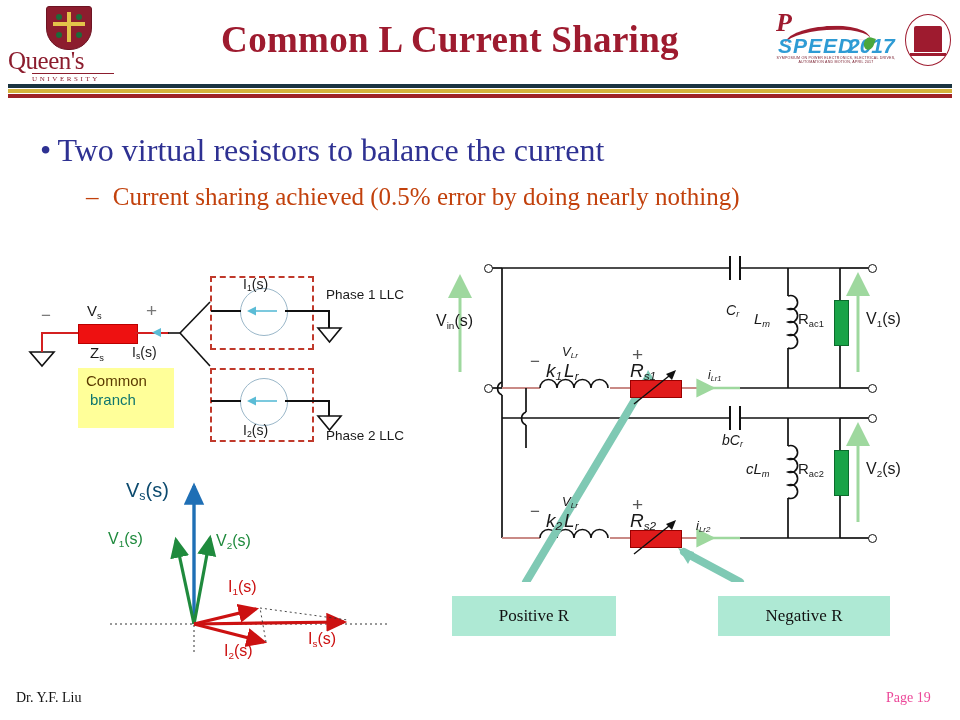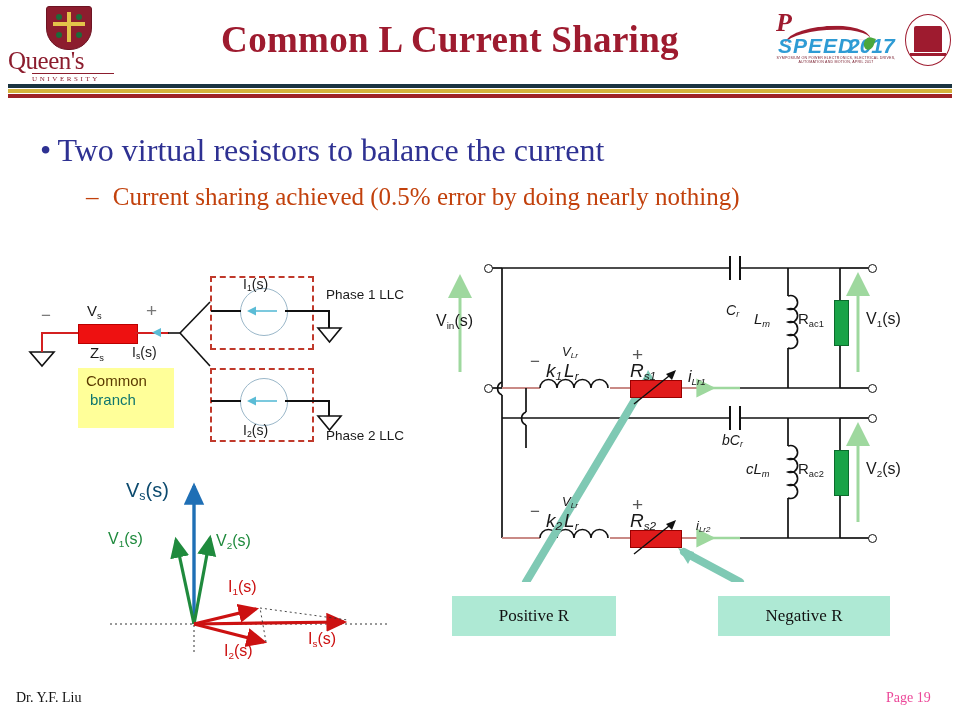--- a/index.html
+++ b/index.html
@@ -418,21 +418,21 @@
   <div class="lbl abs" style="left:122px;top:92px;font-size:13px;">
     <span class="it">V</span><sub class="it">Lr</sub>
   </div>
   <div class="lbl abs" style="left:106px;top:108px;font-size:19px;">
     <span class="it">k</span><sub class="it">1</sub><span class="it" style="margin-left:2px">L</span><sub class="it">r</sub>
   </div>
   <div class="lbl abs" style="left:192px;top:92px;font-size:19px;color:#555;">+</div>
   <div class="lbl abs" style="left:190px;top:108px;font-size:19px;">
     <span class="it">R</span><sub class="it">s1</sub>
   </div>
-  <div class="lbl abs" style="left:248px;top:116px;font-size:16px;">
+  <div class="lbl abs" style="left:268px;top:116px;font-size:12px;">
     <span class="it">i</span><sub class="it">Lr1</sub>
   </div>
   <div class="lbl abs" style="left:286px;top:30px;font-size:14px;margin-top:20px;">
     <span class="it">C</span><sub class="it">r</sub>
   </div>
   <div class="lbl abs" style="left:314px;top:58px;font-size:15px;">
     <span class="it">L</span><sub class="it">m</sub>
   </div>
   <div class="lbl abs" style="left:358px;top:58px;font-size:15px;">
     <span>R</span><sub>ac1</sub>

